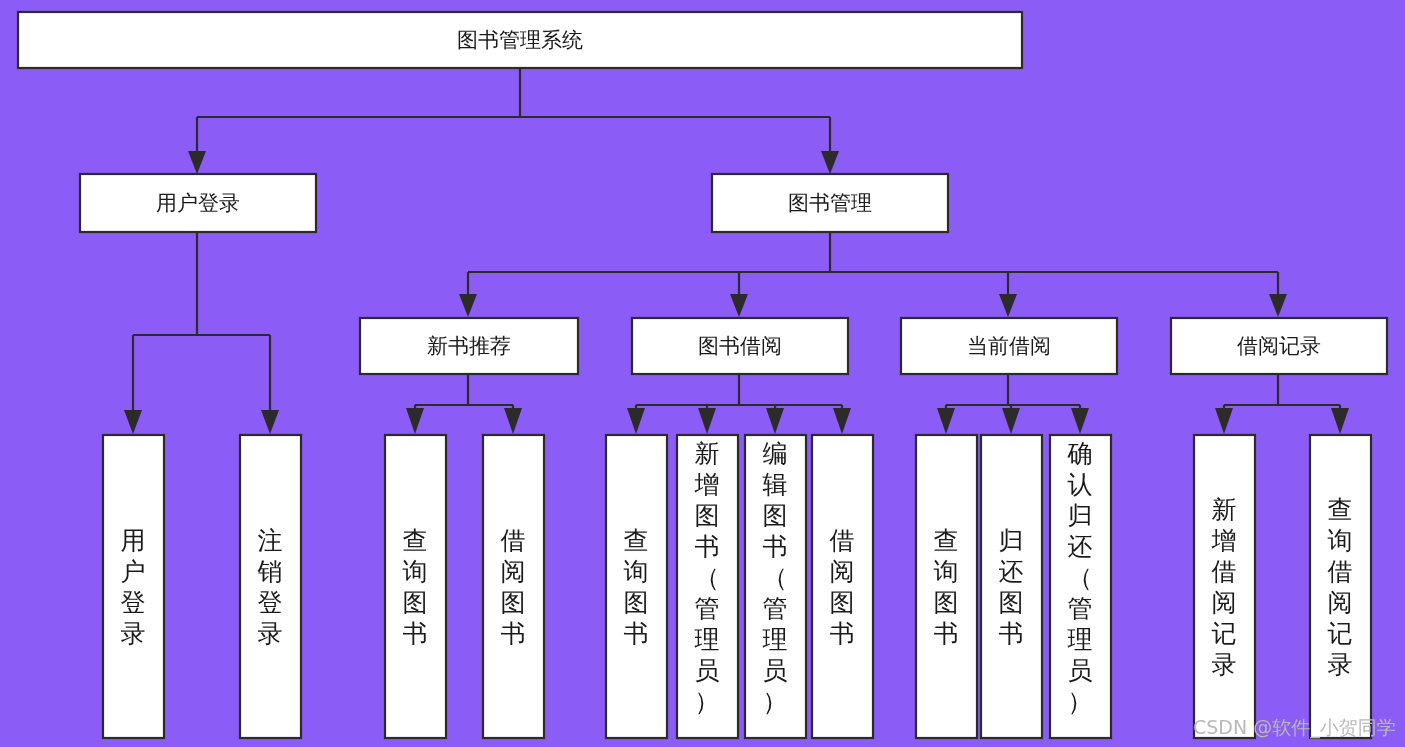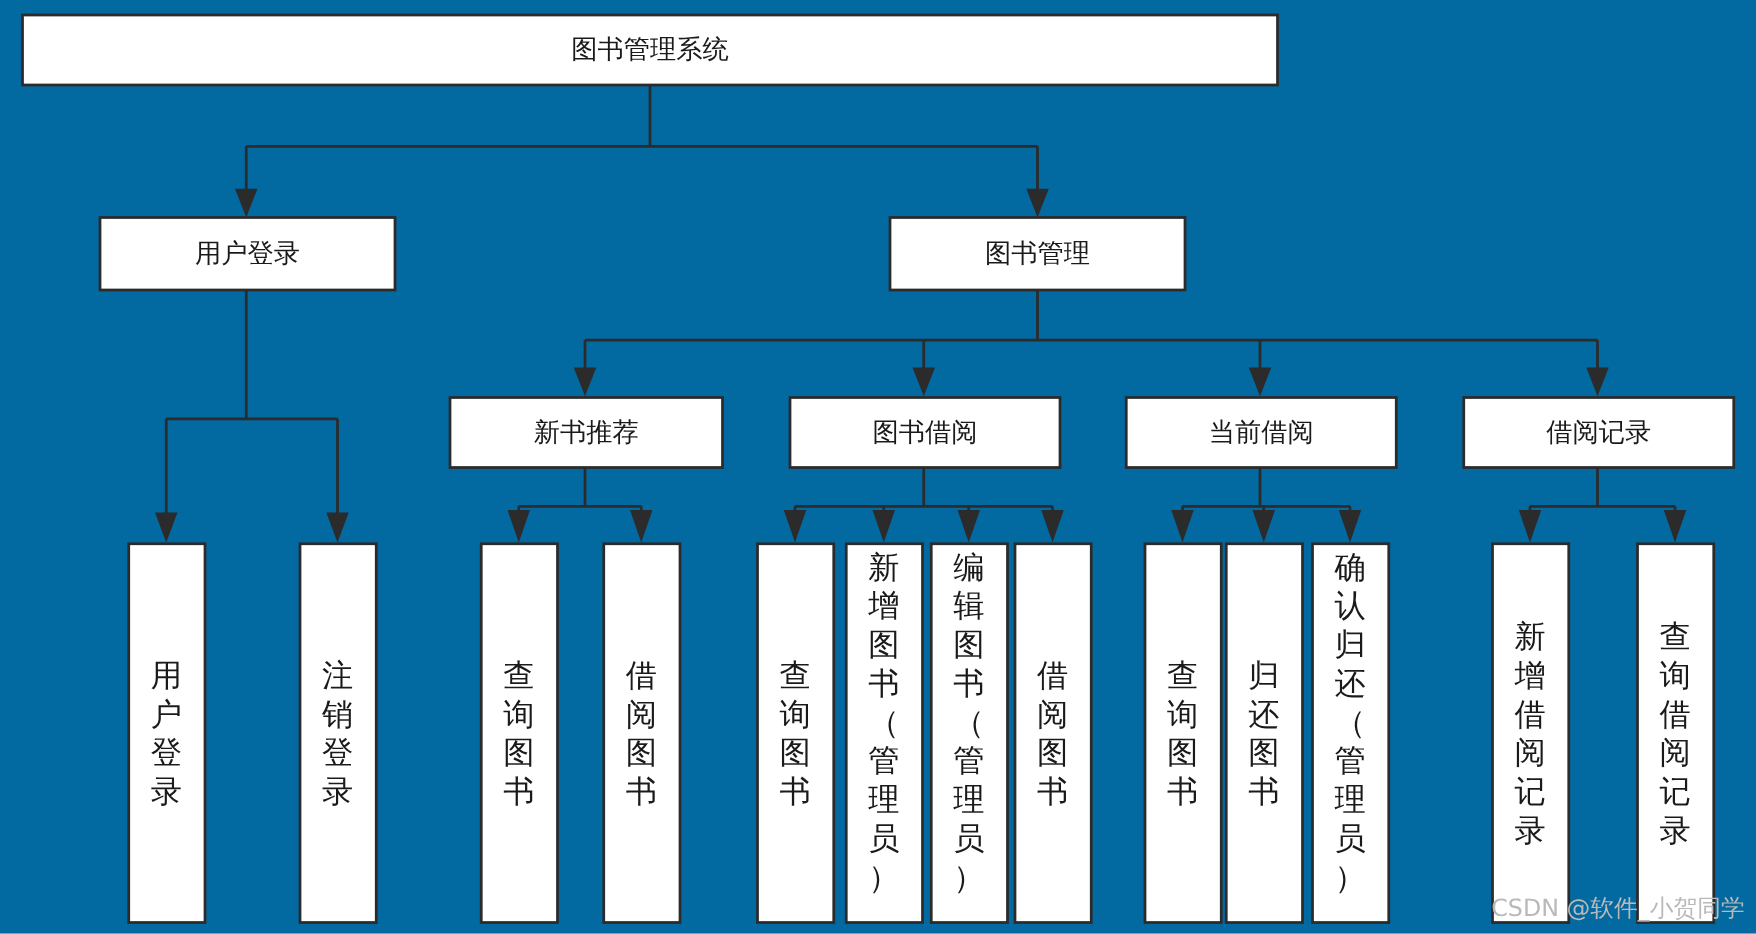--- a/index.html
+++ b/index.html
@@ -7,21 +7,21 @@
     padding: 0;
     background: #ffffff;
   }
   body {
     font-family: "DejaVu Sans", "Liberation Sans", sans-serif;
   }
   #diagram-root {
     position: relative;
     width: 1405px;
     height: 747px;
-    background: #0369a1;
+    background: #8b5cf6;
     overflow: hidden;
   }
   svg.diagram-canvas {
     position: absolute;
     left: 0;
     top: 0;
     width: 1405px;
     height: 747px;
     display: block;
   }

